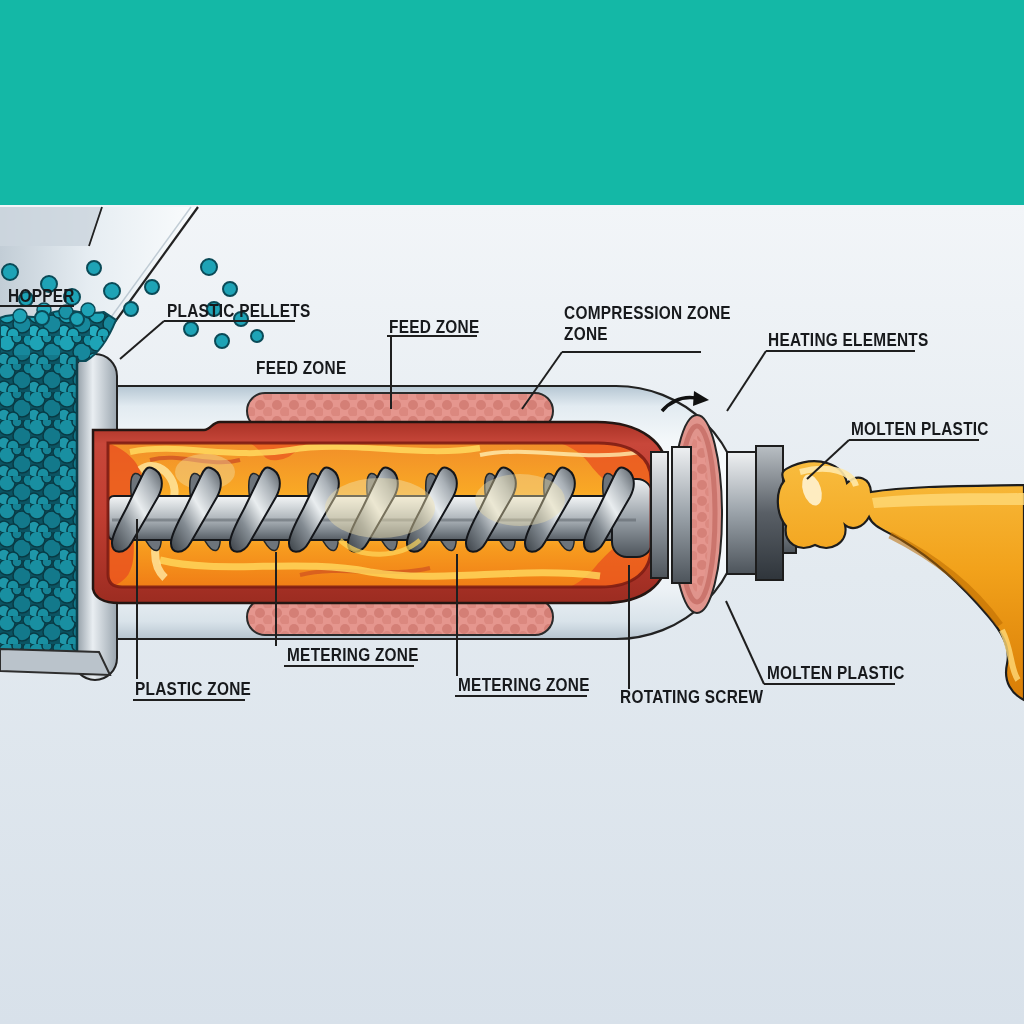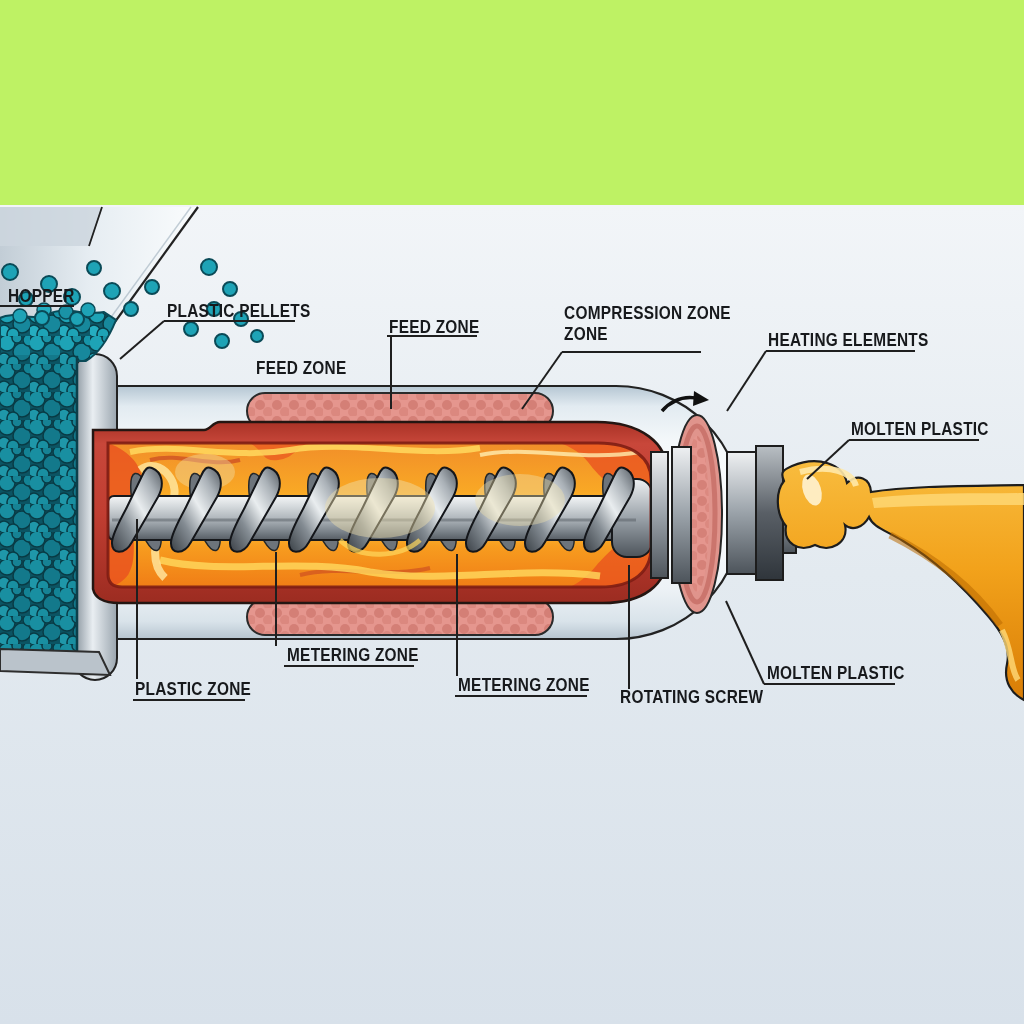--- a/index.html
+++ b/index.html
@@ -1,17 +1,17 @@
 <!DOCTYPE html>
 <html><head>
 <meta charset="utf-8">
 <style>
   html,body{margin:0;padding:0;background:#fff;}
   #stage{position:relative;width:1024px;height:1024px;overflow:hidden;
-         font-family:"Liberation Sans",sans-serif;background:#bef264;}
+         font-family:"Liberation Sans",sans-serif;background:#14b8a6;}
   #bg-lower{position:absolute;left:0;top:205px;width:1024px;height:819px;
             background:linear-gradient(180deg,#f2f5f8 0%,#e3eaf0 45%,#d8e1ea 100%);}
   #art{position:absolute;left:0;top:0;}
   .lbl{position:absolute;color:#17191c;font-weight:700;font-size:17.5px;
        letter-spacing:.3px;white-space:nowrap;transform:scaleX(.88);
        transform-origin:0 0;line-height:21px;}
   #lbl-hopper{left:8px;top:286px;}
   #lbl-plastic-pellets{left:167px;top:301px;}
   #lbl-feed-zone-top{left:389px;top:317px;}
   #lbl-feed-zone-left{left:256px;top:358px;}

